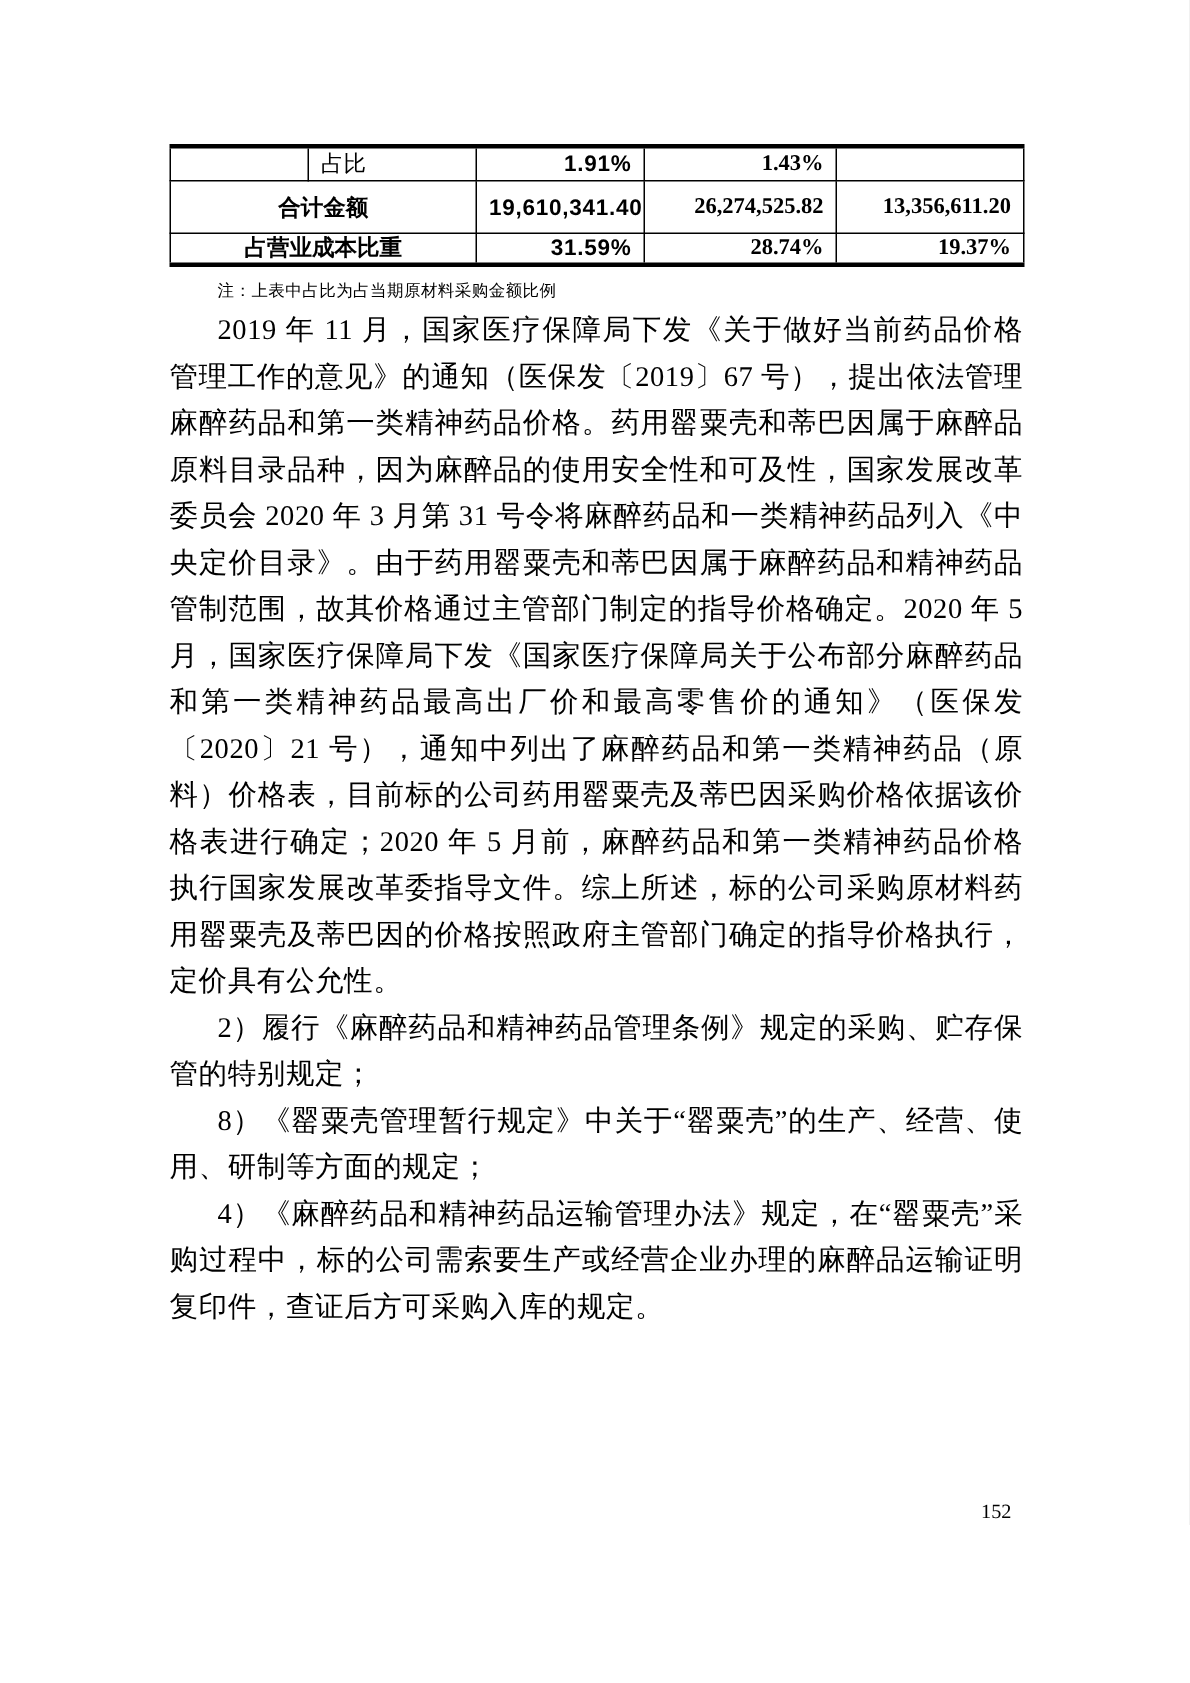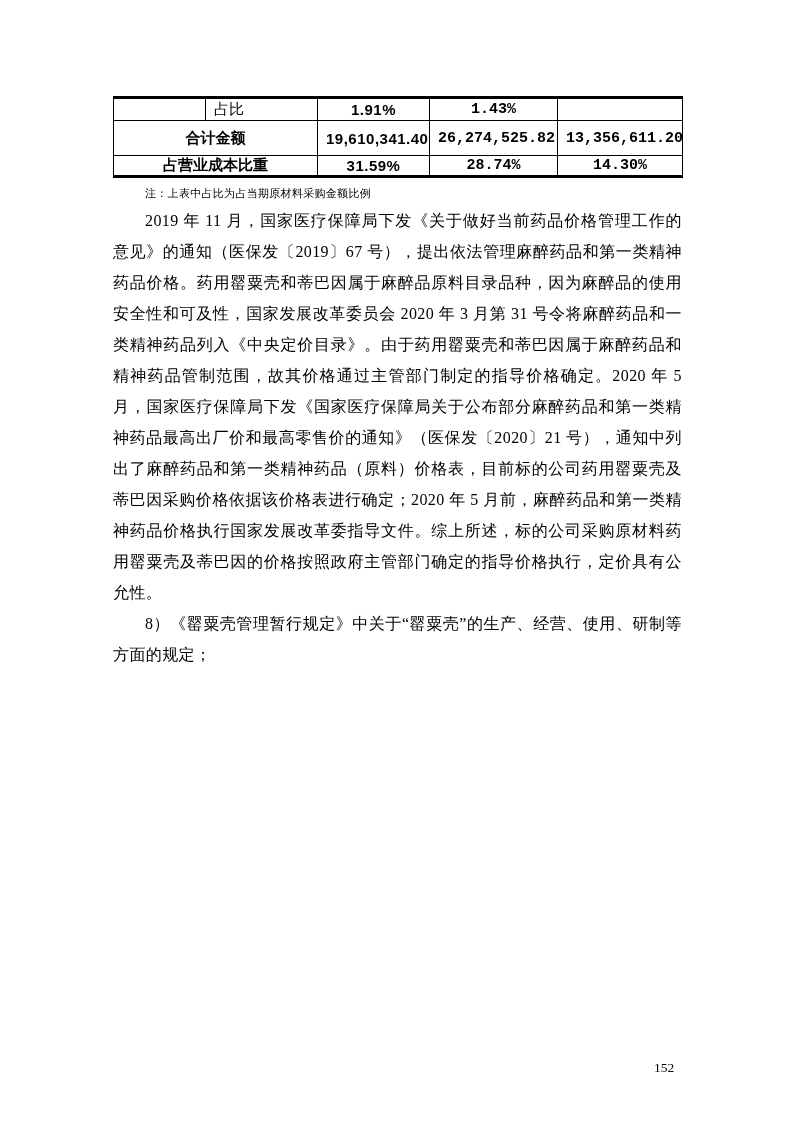--- a/index.html
+++ b/index.html
@@ -40,62 +40,62 @@
     padding-left: 9px;
     font-family: "Liberation Serif", "DejaVu Serif", serif;
     font-size: 14.5px;
   }
   td.cell-label {
     text-align: center;
     font-weight: bold;
     font-family: "Liberation Sans", "DejaVu Sans", sans-serif;
     font-size: 15px;
   }
-  td.cell-val { text-align: center; font-weight: bold; }
+  td.cell-val { text-align: right; font-weight: bold; }
   td.val-hei {
     font-family: "Liberation Sans", "DejaVu Sans", sans-serif;
     font-size: 14.5px;
     letter-spacing: 0.5px;
   }
   td.val-serif {
-    font-family: Liberation Mono, monospace;
+    font-family: Liberation Serif, serif;
     font-size: 15px;
   }
 
   
   .table-note {
     position: absolute;
     left: 145px;
     top: 186px;
     font-size: 11px;
     letter-spacing: 0.3px;
   }
 
   
   .body-text {
     position: absolute;
     left: 113px;
     top: 205px;
     width: 569px;
-    font-size: 16px;
+    font-size: 19px;
     line-height: 31px;
     text-align: justify;
     letter-spacing: 0.4px;
   }
   .body-text p {
     text-indent: 32px;
     margin: 0;
   }
   .body-text p.gap-before { margin-top: 5px; }
 
   
   .page-number {
     position: absolute;
     left: 654px;
-    top: 1060px;
+    top: 1000px;
     font-size: 13.5px;
   }
 </style>
 </head>
 <body>
 
 <div class="page">
 
   <table class="data-table">
     <colgroup>
@@ -116,27 +116,29 @@
       <tr class="row-2">
         <td colspan="2" class="cell-label">合计金额</td>
         <td class="cell-val val-hei">19,610,341.40</td>
         <td class="cell-val val-serif">26,274,525.82</td>
         <td class="cell-val val-serif">13,356,611.20</td>
       </tr>
       <tr class="row-3">
         <td colspan="2" class="cell-label">占营业成本比重</td>
         <td class="cell-val val-hei">31.59%</td>
         <td class="cell-val val-serif">28.74%</td>
-        <td class="cell-val val-serif">14.30%</td>
+        <td class="cell-val val-serif">19.37%</td>
       </tr>
     </tbody>
   </table>
 
   <div class="table-note">注：上表中占比为占当期原材料采购金额比例</div>
 
   <div class="body-text">
     <p>2019 年 11 月，国家医疗保障局下发《关于做好当前药品价格管理工作的意见》的通知（医保发〔2019〕67 号），提出依法管理麻醉药品和第一类精神药品价格。药用罂粟壳和蒂巴因属于麻醉品原料目录品种，因为麻醉品的使用安全性和可及性，国家发展改革委员会 2020 年 3 月第 31 号令将麻醉药品和一类精神药品列入《中央定价目录》。由于药用罂粟壳和蒂巴因属于麻醉药品和精神药品管制范围，故其价格通过主管部门制定的指导价格确定。2020 年 5 月，国家医疗保障局下发《国家医疗保障局关于公布部分麻醉药品和第一类精神药品最高出厂价和最高零售价的通知》（医保发〔2020〕21 号），通知中列出了麻醉药品和第一类精神药品（原料）价格表，目前标的公司药用罂粟壳及蒂巴因采购价格依据该价格表进行确定；2020 年 5 月前，麻醉药品和第一类精神药品价格执行国家发展改革委指导文件。综上所述，标的公司采购原材料药用罂粟壳及蒂巴因的价格按照政府主管部门确定的指导价格执行，定价具有公允性。</p>
+    <p>2）履行《麻醉药品和精神药品管理条例》规定的采购、贮存保管的特别规定；</p>
     <p>8）《罂粟壳管理暂行规定》中关于“罂粟壳”的生产、经营、使用、研制等方面的规定；</p>
+    <p>4）《麻醉药品和精神药品运输管理办法》规定，在“罂粟壳”采购过程中，标的公司需索要生产或经营企业办理的麻醉品运输证明复印件，查证后方可采购入库的规定。</p>
   </div>
 
   <div class="page-number">152</div>
 
 </div>
 
 </body></html>

